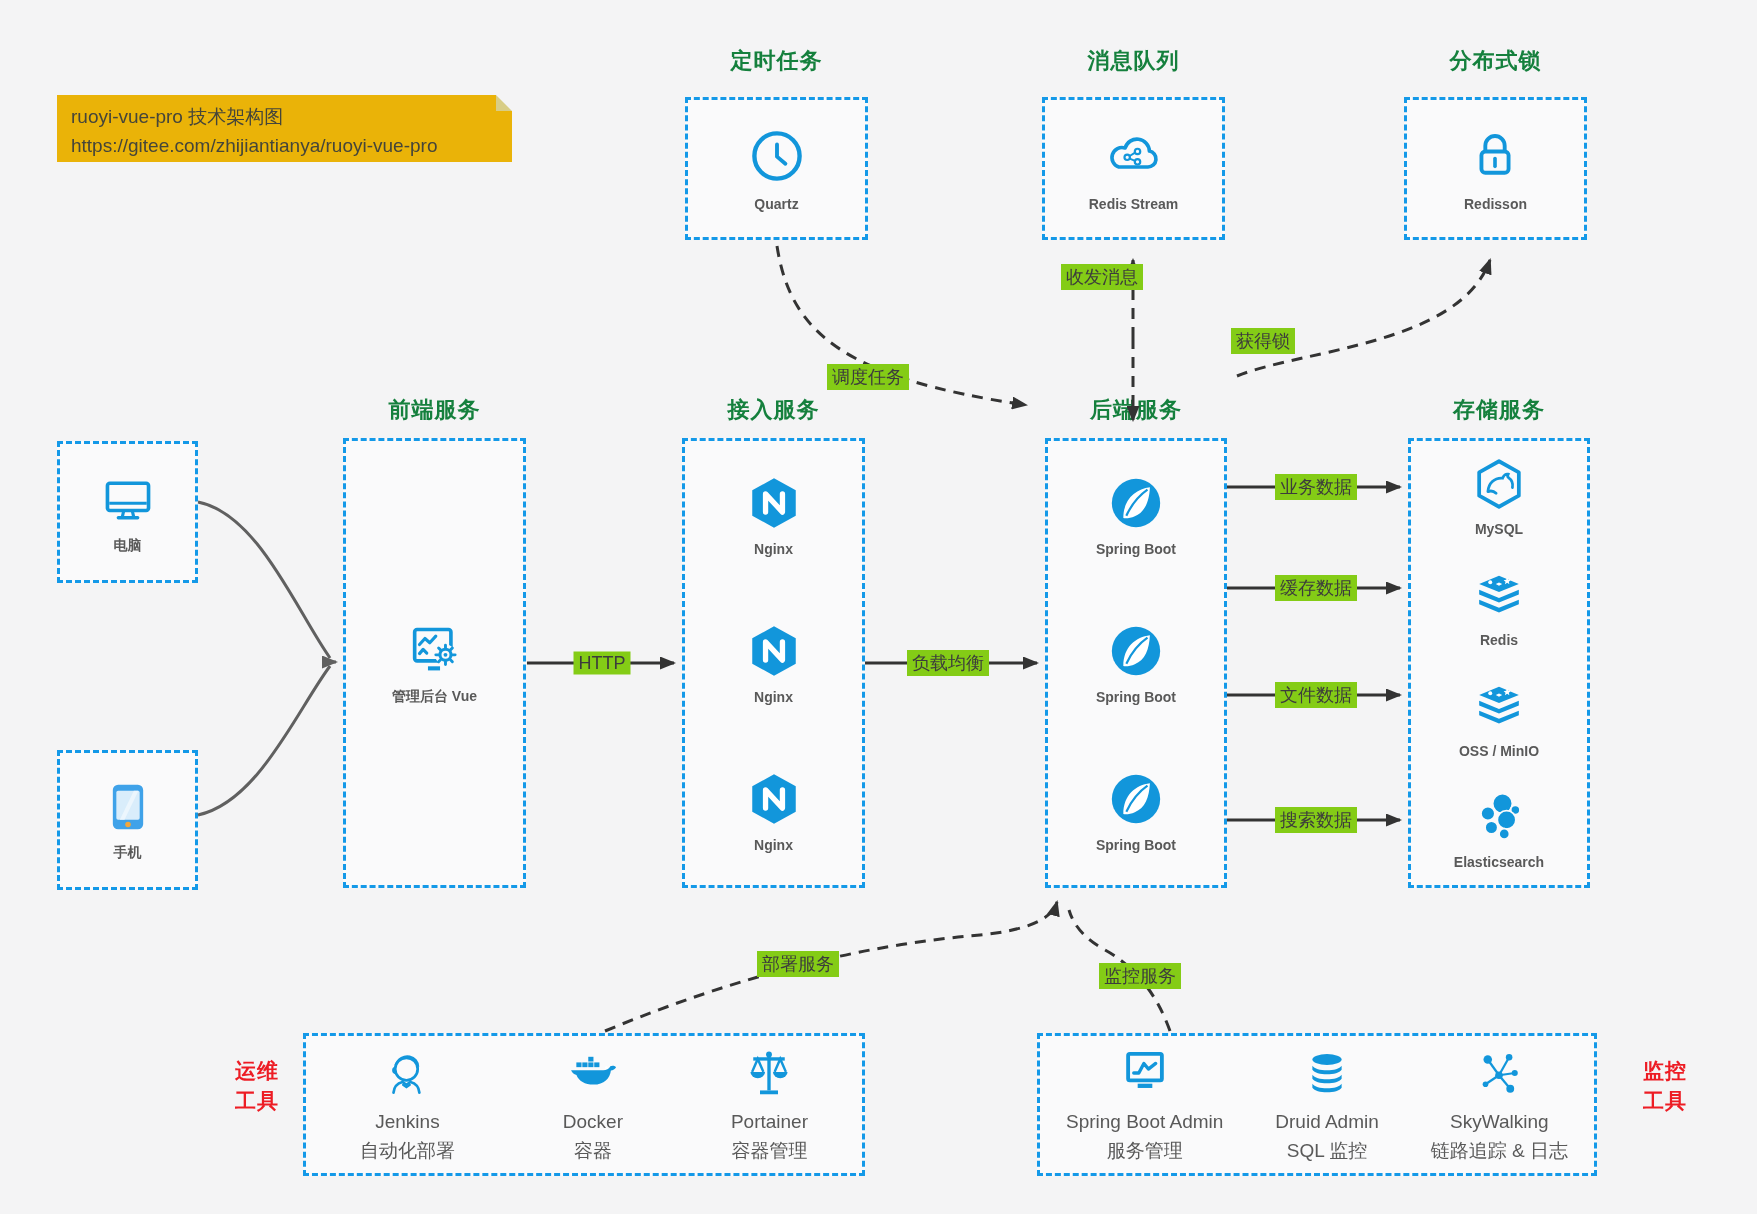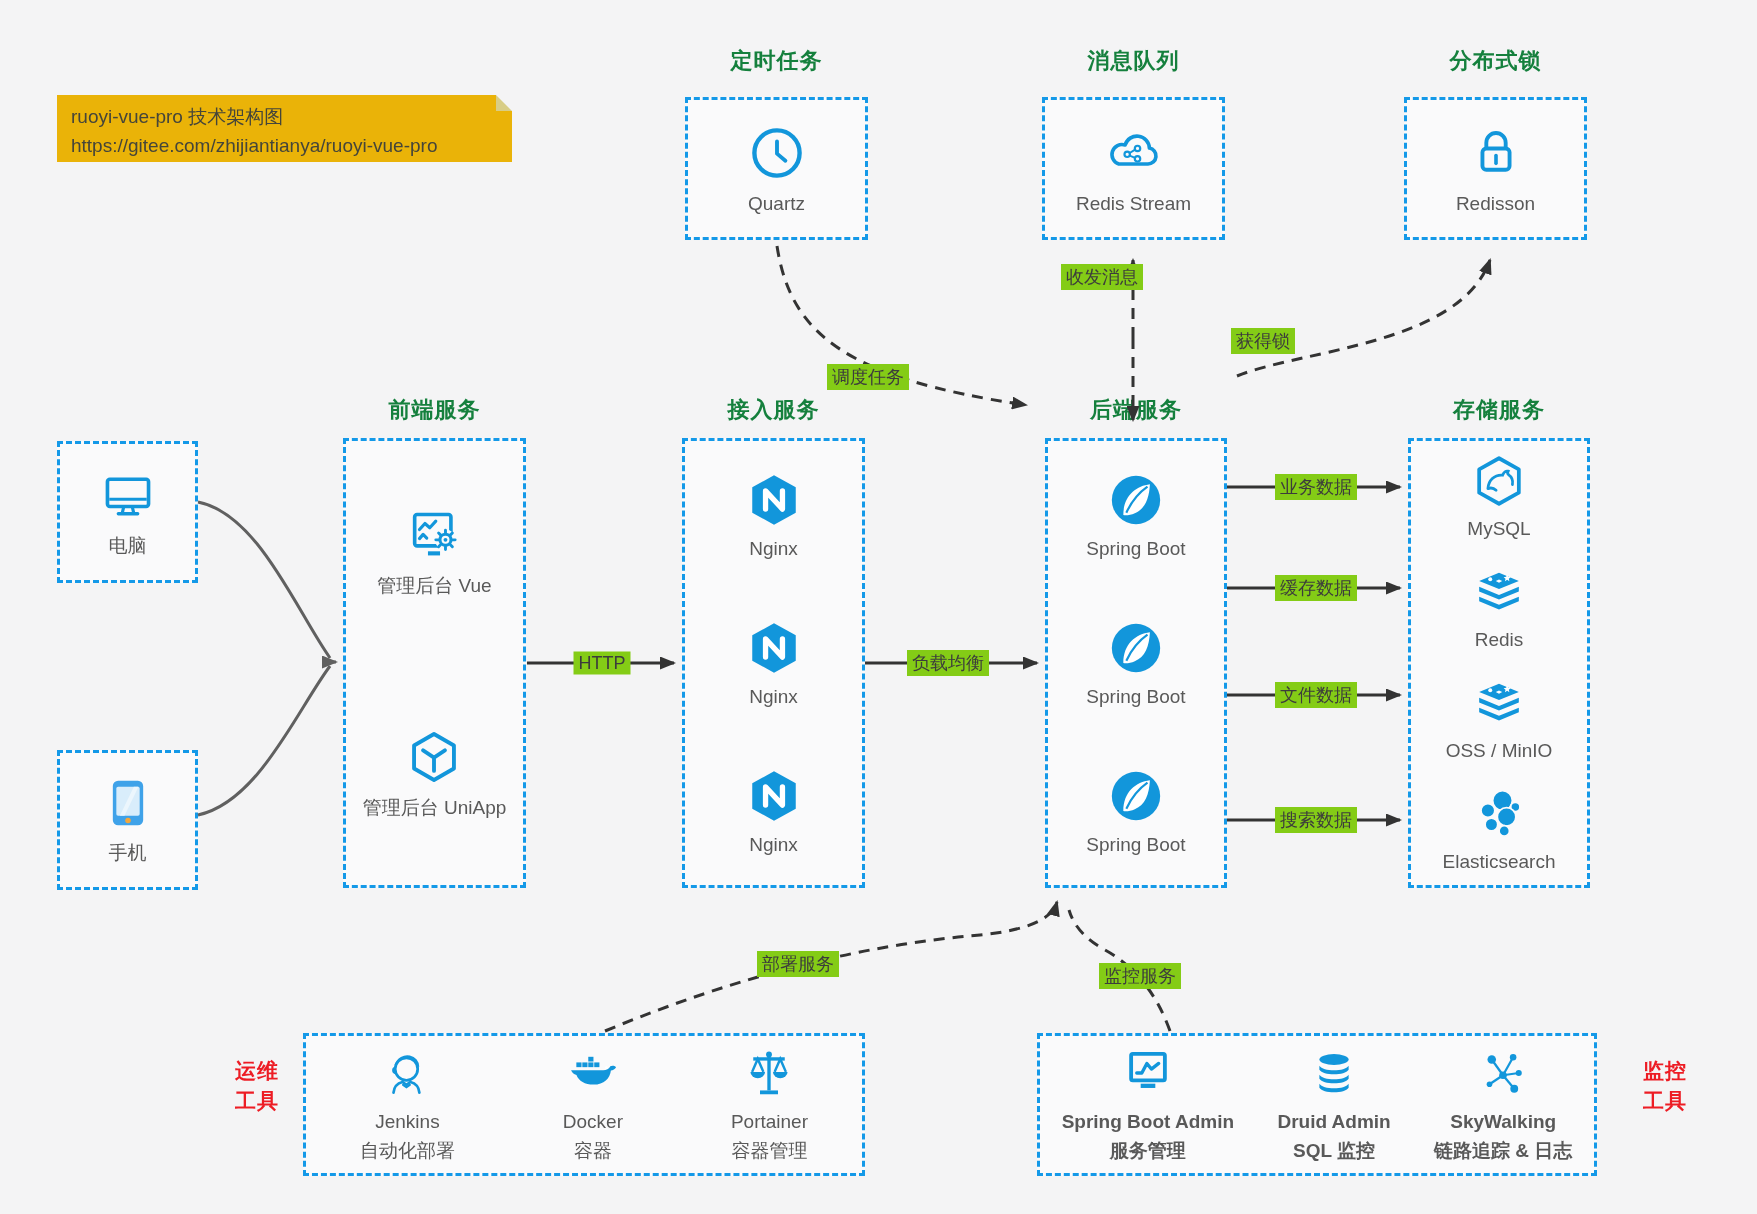--- a/index.html
+++ b/index.html
@@ -2,21 +2,21 @@
 <html><head>
 <meta charset="utf-8">
 <style>
   html,body{margin:0;padding:0;background:#e8e8ea;}
   .canvas{position:relative;width:1757px;height:1214px;background:#f4f4f5;overflow:hidden;
           font-family:"Liberation Sans","DejaVu Sans",sans-serif;}
   .dbox{position:absolute;border:3px dashed #1499e8;background:#fafafb;box-sizing:border-box;
         display:flex;flex-direction:column;justify-content:space-around;align-items:center;z-index:2;}
   .dbox.row{flex-direction:row;}
   .node{display:flex;flex-direction:column;align-items:center;gap:9px;}
-  .lbl{font-size:19px;color:#595959;white-space:nowrap;}
+  .lbl{font-size:14px;color:#595959;white-space:nowrap;font-weight:bold;}
   .lbl2{font-size:19px;color:#595959;white-space:nowrap;text-align:center;line-height:1.35;}
   .gtitle{position:absolute;color:#15803d;font-weight:bold;font-size:22px;text-align:center;
           letter-spacing:1px;z-index:3;}
   .side-title{position:absolute;color:#ed1c24;font-weight:bold;font-size:21px;text-align:center;
           line-height:1.45;z-index:3;letter-spacing:1px;}
   .elabel{position:absolute;transform:translate(-50%,-50%);background:#84cc16;color:#3c3c3c;
           font-size:18px;padding:1px 5px;white-space:nowrap;z-index:5;}
   .note{position:absolute;left:57px;top:95px;width:455px;height:67px;background:#eab308;
         box-sizing:border-box;padding:8px 0 0 14px;font-size:19px;line-height:1.5;color:#45453a;z-index:2;}
   .note .fold{position:absolute;right:0;top:0;width:0;height:0;
@@ -252,26 +252,20 @@
   <div class="gtitle" style="left:1045px;top:395px;width:182px;">后端服务</div>
   <div class="gtitle" style="left:1408px;top:395px;width:182px;">存储服务</div>
 
   <div class="dbox" style="left:343px;top:438px;width:183px;height:450px;">
     <div class="node">
       <svg width="58" height="58">
           <use href="#i-adminvue"></use>
         </svg>
       <span class="lbl">管理后台 Vue</span>
     </div>
-    <div class="node">
-      <svg width="58" height="58">
-          <use href="#i-cube"></use>
-        </svg>
-      <span class="lbl">管理后台 UniApp</span>
-    </div>
   </div>
 
   <div class="dbox" style="left:682px;top:438px;width:183px;height:450px;">
     <div class="node">
       <svg width="58" height="58">
           <use href="#i-nginx"></use>
         </svg>
       <span class="lbl">Nginx</span>
     </div>
     <div class="node">
@@ -362,21 +356,21 @@
     </div>
     <div class="node">
       <svg width="54" height="54">
           <use href="#i-portainer"></use>
         </svg>
       <div class="lbl2">Portainer</div>
       <div class="lbl2" style="margin-top:-6px;">容器管理</div>
     </div>
   </div>
 
-  <div class="dbox row" style="left:1037px;top:1033px;width:560px;height:143px;font-weight:bold;">
+  <div class="dbox row" style="left:1037px;top:1033px;width:560px;height:143px;">
     <div class="node">
       <svg width="54" height="54">
           <use href="#i-sba"></use>
         </svg>
       <div class="lbl2">Spring Boot Admin</div>
       <div class="lbl2" style="margin-top:-6px;">服务管理</div>
     </div>
     <div class="node">
       <svg width="54" height="54">
           <use href="#i-druid"></use>

